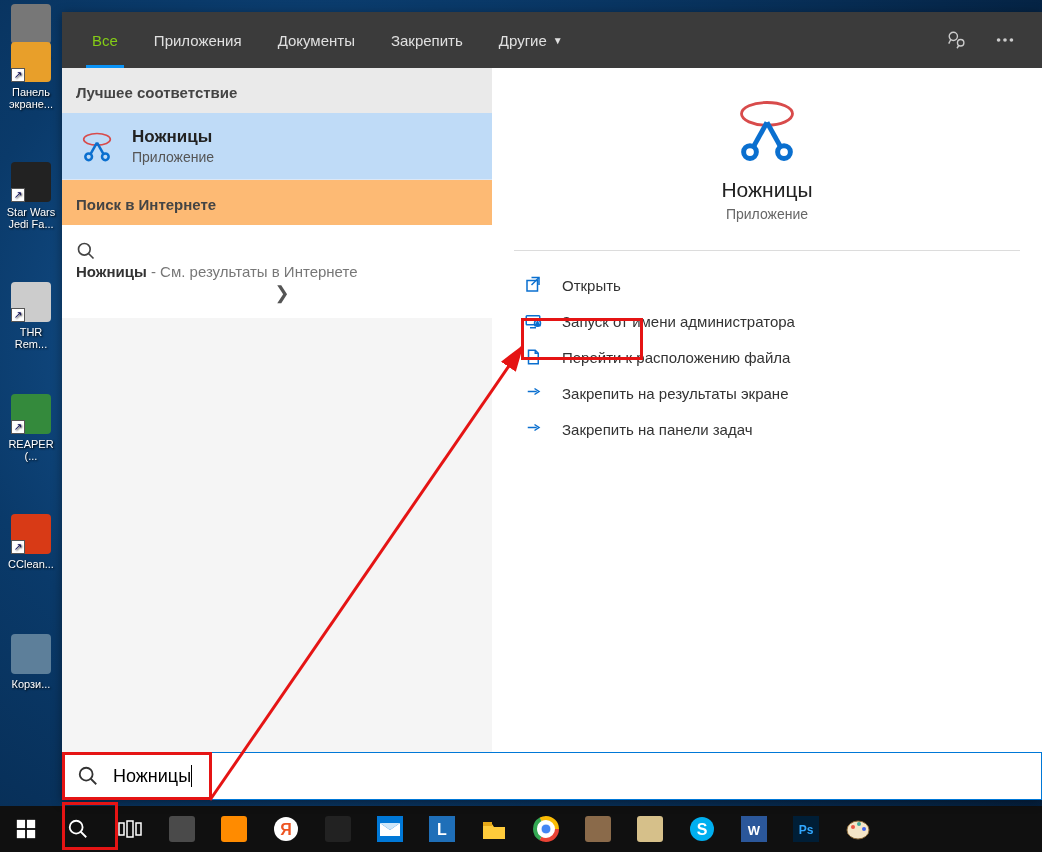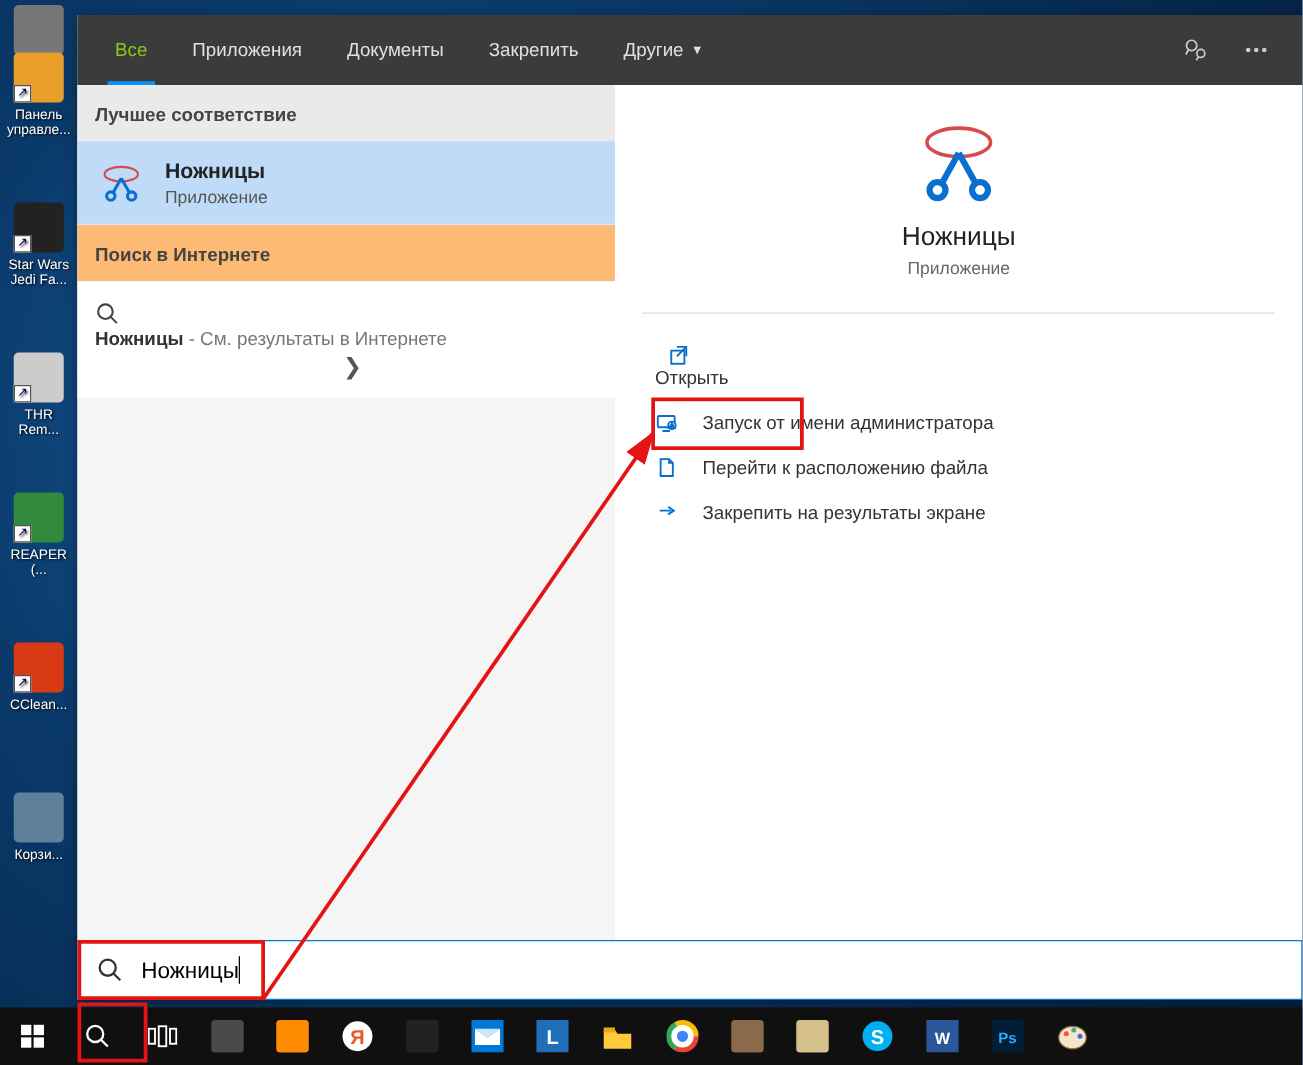--- a/index.html
+++ b/index.html
@@ -88,21 +88,21 @@
 <div class="desktop-icons">
 
 <div class="desktop-icon" style="position: absolute; top: 0px;">
       <div class="iconbox" style="background:#777"></div>
       <div>Migrat...</div>
     </div>
     <div class="desktop-icon" style="position: absolute; top: 38px;">
       <div class="iconbox" style="background:#e89f2a">
         <div class="shortcut-arrow">↗</div>
       </div>
-      <div>Панель управле...</div>
+      <div>Панель экране...</div>
     </div>
     <div class="desktop-icon" style="position: absolute; top: 158px;">
       <div class="iconbox" style="background:#222">
         <div class="shortcut-arrow">↗</div>
       </div>
       <div>Star Wars Jedi Fa...</div>
     </div>
     <div class="desktop-icon" style="position: absolute; top: 278px;">
       <div class="iconbox" style="background:#ccc">
         <div class="shortcut-arrow">↗</div>
@@ -200,21 +200,21 @@
               <circle cx="12" cy="41" r="4.5" fill="none" stroke="#0a6fcf" stroke-width="3.5"></circle>
               <circle cx="36" cy="41" r="4.5" fill="none" stroke="#0a6fcf" stroke-width="3.5"></circle>
             </svg>
         </div>
         <div class="title">Ножницы</div>
         <div class="subtitle">Приложение</div>
       </div>
       <div class="divider"></div>
       <div class="actions">
         
-      <div class="action-row" style="display: inline-flex; margin-left: 18px; padding-left: 14px; padding-right: 22px; flex-direction: column;">
+      <div class="action-row" style="display: inline-flex; margin-left: 18px; padding-left: 14px; padding-right: 22px;">
             <span class="aicon">
               <svg width="18" height="18" viewBox="0 0 24 24" fill="none" stroke="#0a6fcf" stroke-width="2">
                 <rect x="4" y="6" width="14" height="14"></rect>
                 <path d="M10 2h10v10"></path>
                 <path d="M20 2L10 12"></path>
               </svg>
             </span>
             <span>Открыть</span>
           </div><div></div><div class="action-row">
             <span class="aicon">
@@ -235,20 +235,28 @@
             </span>
             <span>Перейти к расположению файла</span>
           </div><div class="action-row">
             <span class="aicon">
               <svg width="18" height="18" viewBox="0 0 24 24" fill="none" stroke="#0a6fcf" stroke-width="2">
                 <path d="M5 10h12"></path>
                 <path d="M14 6l6 4-6 4"></path>
               </svg>
             </span>
             <span>Закрепить на результаты экране</span>
+          </div><div class="action-row">
+            <span class="aicon">
+              <svg width="18" height="18" viewBox="0 0 24 24" fill="none" stroke="#0a6fcf" stroke-width="2">
+                <path d="M5 10h12"></path>
+                <path d="M14 6l6 4-6 4"></path>
+              </svg>
+            </span>
+            <span>Закрепить на панели задач</span>
           </div></div>
     </div>
 
   </div>
 
   <div class="search-bar">
     <div class="sicon">
       <svg width="22" height="22" viewBox="0 0 24 24" fill="none" stroke="#333" stroke-width="2">
           <circle cx="10" cy="10" r="7"></circle>
           <path d="M15 15 L21 21"></path>

